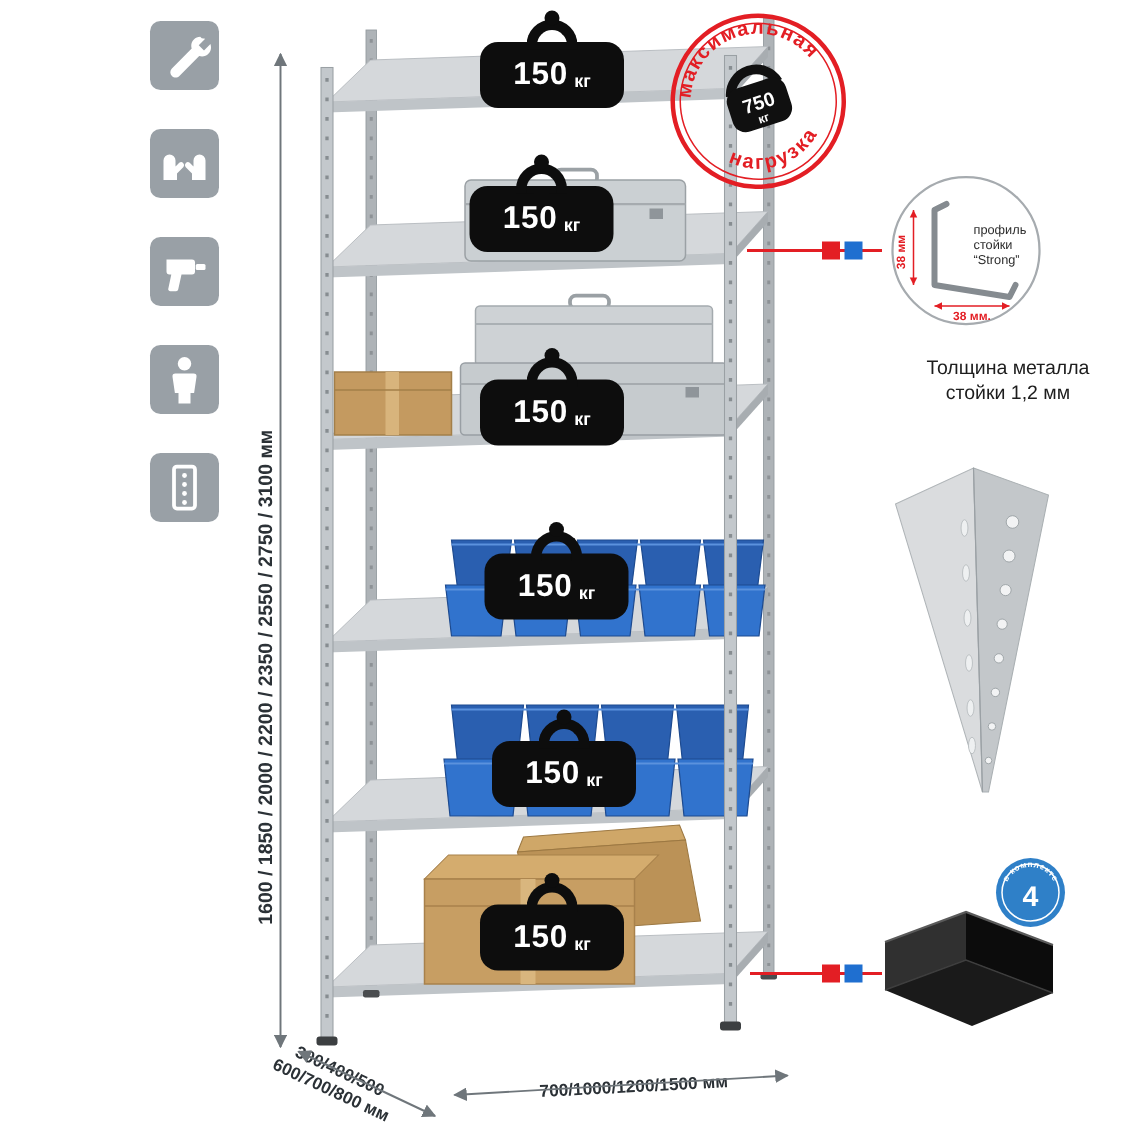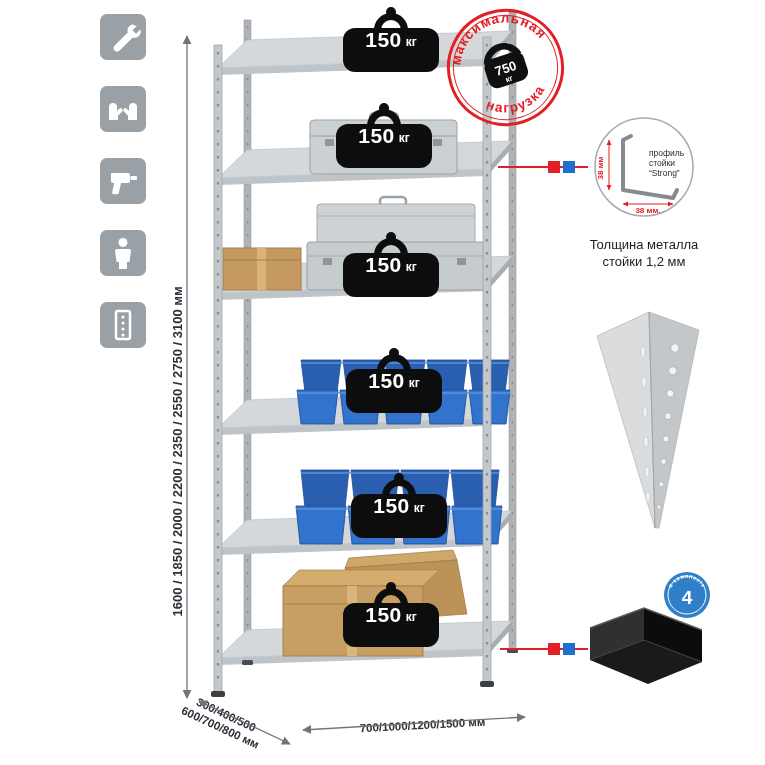--- a/index.html
+++ b/index.html
@@ -9,21 +9,21 @@
   }
   .abs{position:absolute;}
   
   .tool-icon{
     position:absolute;left:100px;width:46px;height:46px;background:#99a0a6;
     border-radius:7px;display:flex;align-items:center;justify-content:center;
   }
   
   .badge{
     position:absolute;width:96px;height:44px;background:#0d0d0d;border-radius:12px;
-    color:#fff;display:flex;justify-content:center;gap:4px;z-index:5;margin-left:23px;
+    color:#fff;display:flex;align-items:center;justify-content:center;gap:4px;z-index:5;
   }
   .badge::before{
     content:"";position:absolute;top:-15px;left:50%;transform:translateX(-50%);
     width:34px;height:20px;border:7px solid #0d0d0d;border-bottom:none;
     border-radius:17px 17px 0 0;box-sizing:border-box;
   }
   .badge::after{
     content:"";position:absolute;top:-21px;left:50%;transform:translateX(-50%);
     width:10px;height:10px;background:#0d0d0d;border-radius:50%;
   }
@@ -280,21 +280,21 @@
       <path d="M30,88 l5,-2.5 l0,5 z" fill="#e31e24"></path>
       <path d="M80,88 l-5,-2.5 l0,5 z" fill="#e31e24"></path>
       <text x="55" y="97" text-anchor="middle" font-size="8" font-weight="bold" fill="#e31e24">38 мм.</text>
     </g>
     <g font-size="8.5" fill="#2b2b2b">
       <text x="56" y="40">профиль</text>
       <text x="56" y="50">стойки</text>
       <text x="56" y="60">“Strong”</text>
     </g>
   </svg>
-  <div class="caption" style="left:584px;top:237px;width:120px">Толщина металла стойки 1,2 мм</div>
+  <div class="caption" style="left:612px;top:237px;width:120px">Толщина металла стойки 1,2 мм</div>
 
   <svg class="abs" style="left:585px;top:302px" width="124" height="236" viewBox="0 0 124 236">
     <polygon points="12,34 64,10 70,226" fill="#dadcde" stroke="#b0b5b8" stroke-width="0.7"></polygon>
     <polygon points="64,10 114,28 74,226 70,226" fill="#c3c7ca" stroke="#aab0b3" stroke-width="0.7"></polygon>
     <line x1="64" y1="10" x2="70" y2="226" stroke="#9aa0a4" stroke-width="0.8"></line>
     <g fill="#f2f3f4" stroke="#9aa0a4" stroke-width="0.6">
       <circle cx="90" cy="46" r="4.2"></circle>
       <circle cx="87.7" cy="68.7" r="4"></circle>
       <circle cx="85.4" cy="91.4" r="3.7"></circle>
       <circle cx="83.1" cy="114.1" r="3.4"></circle>

